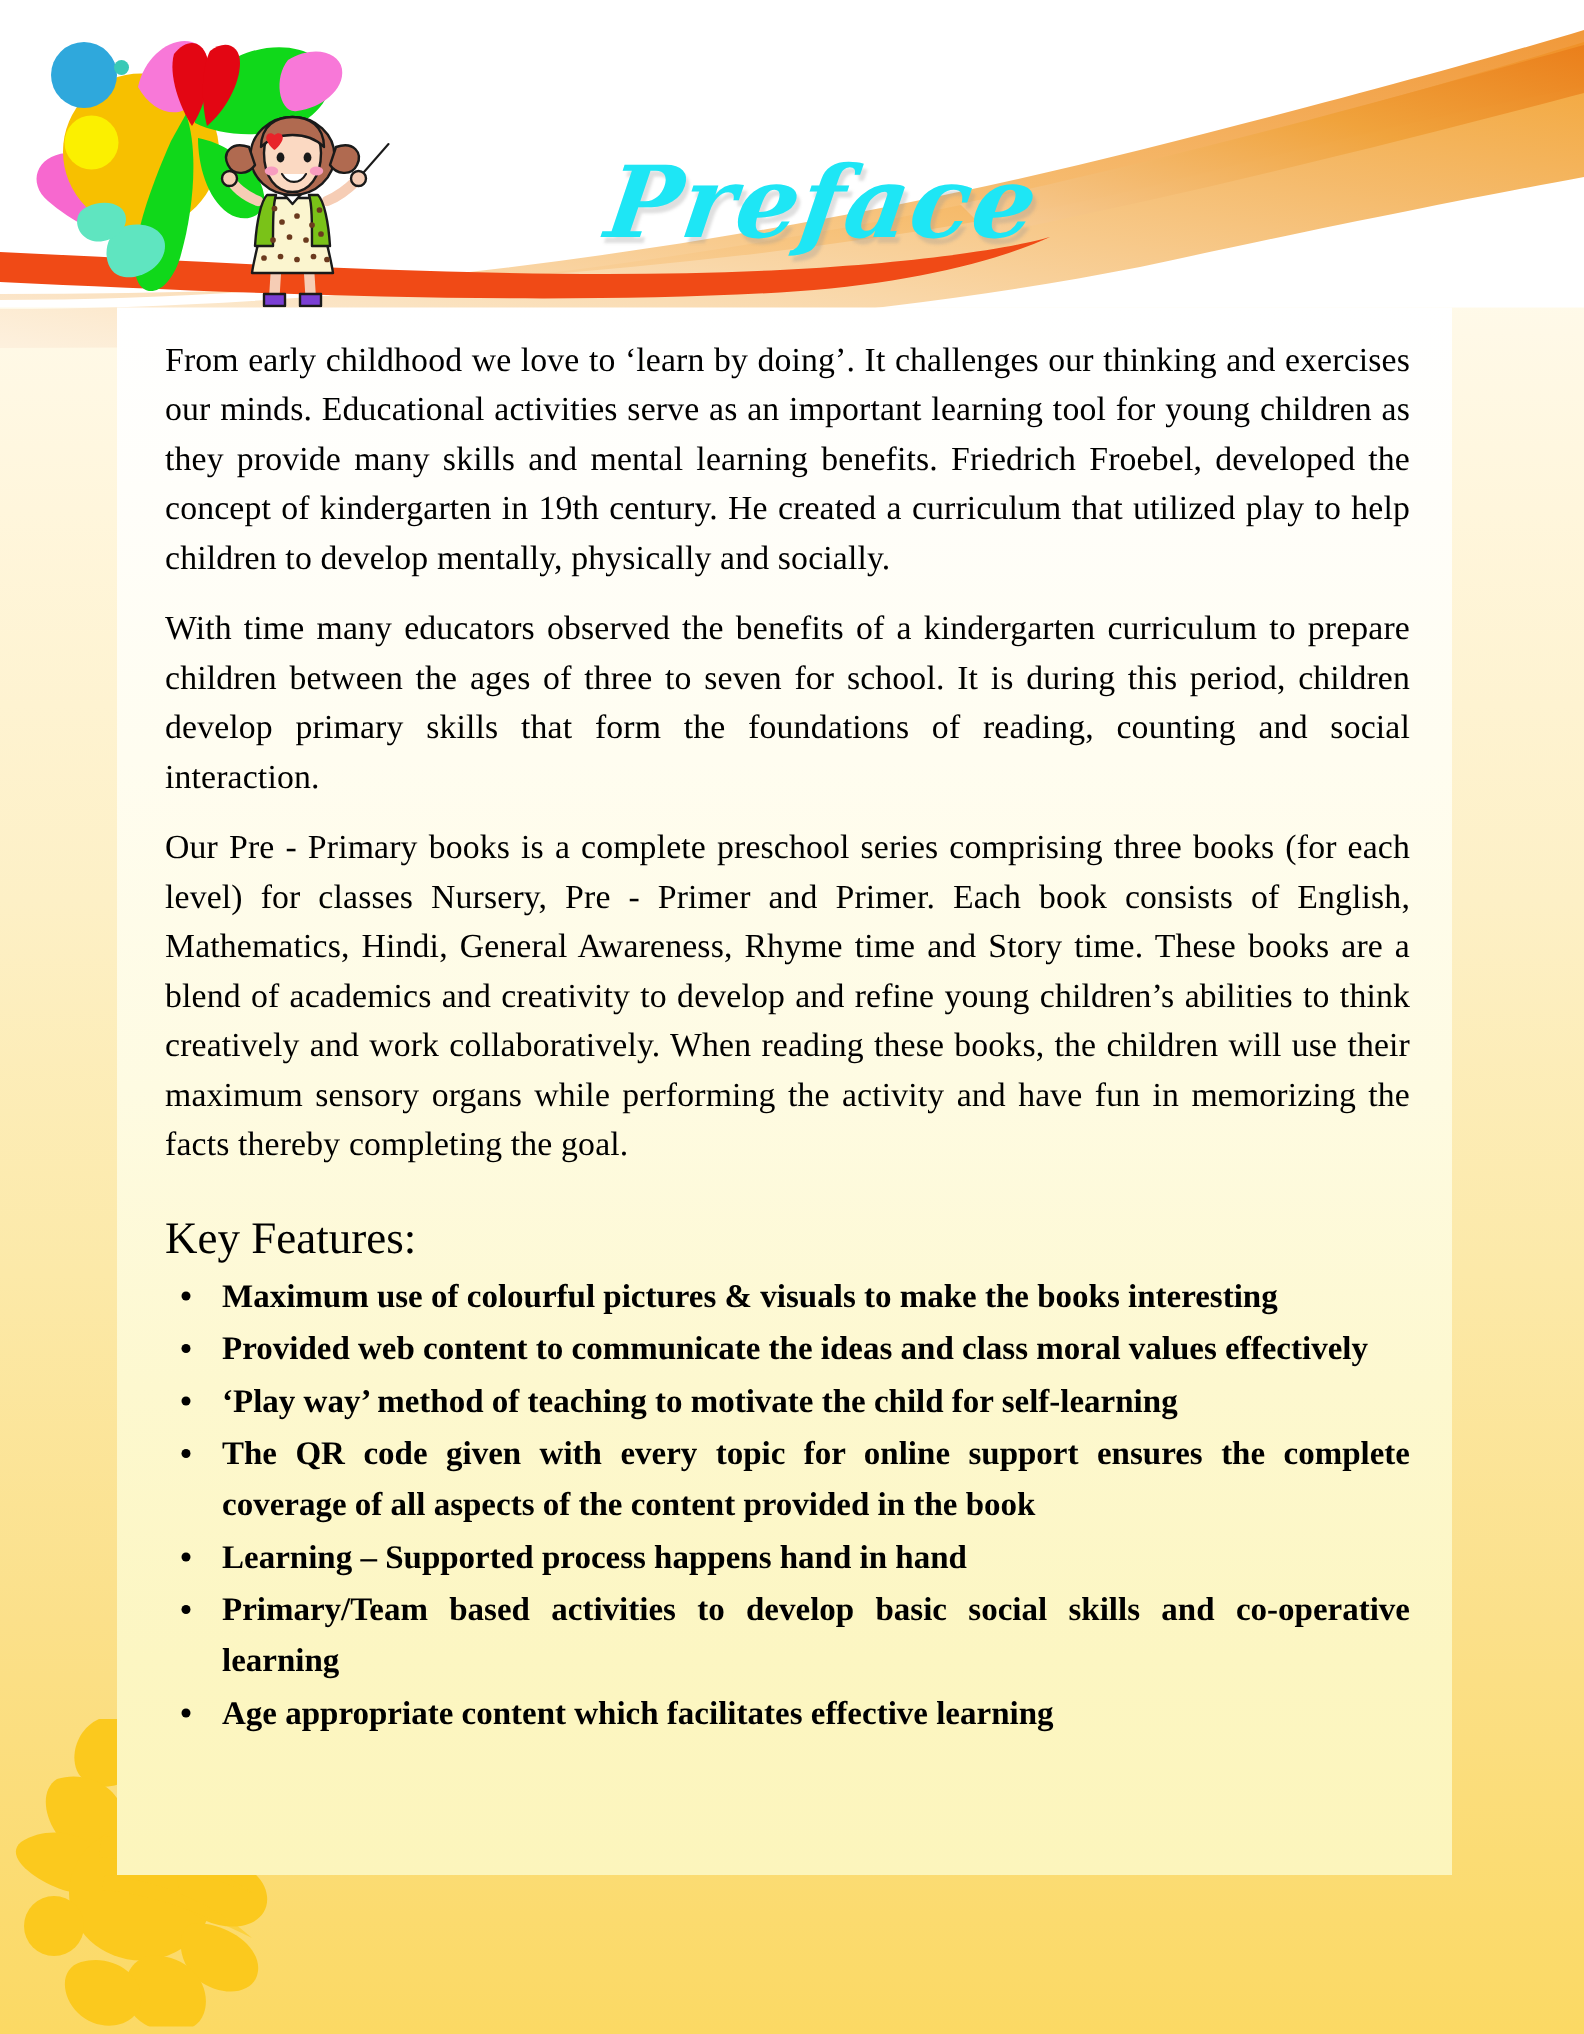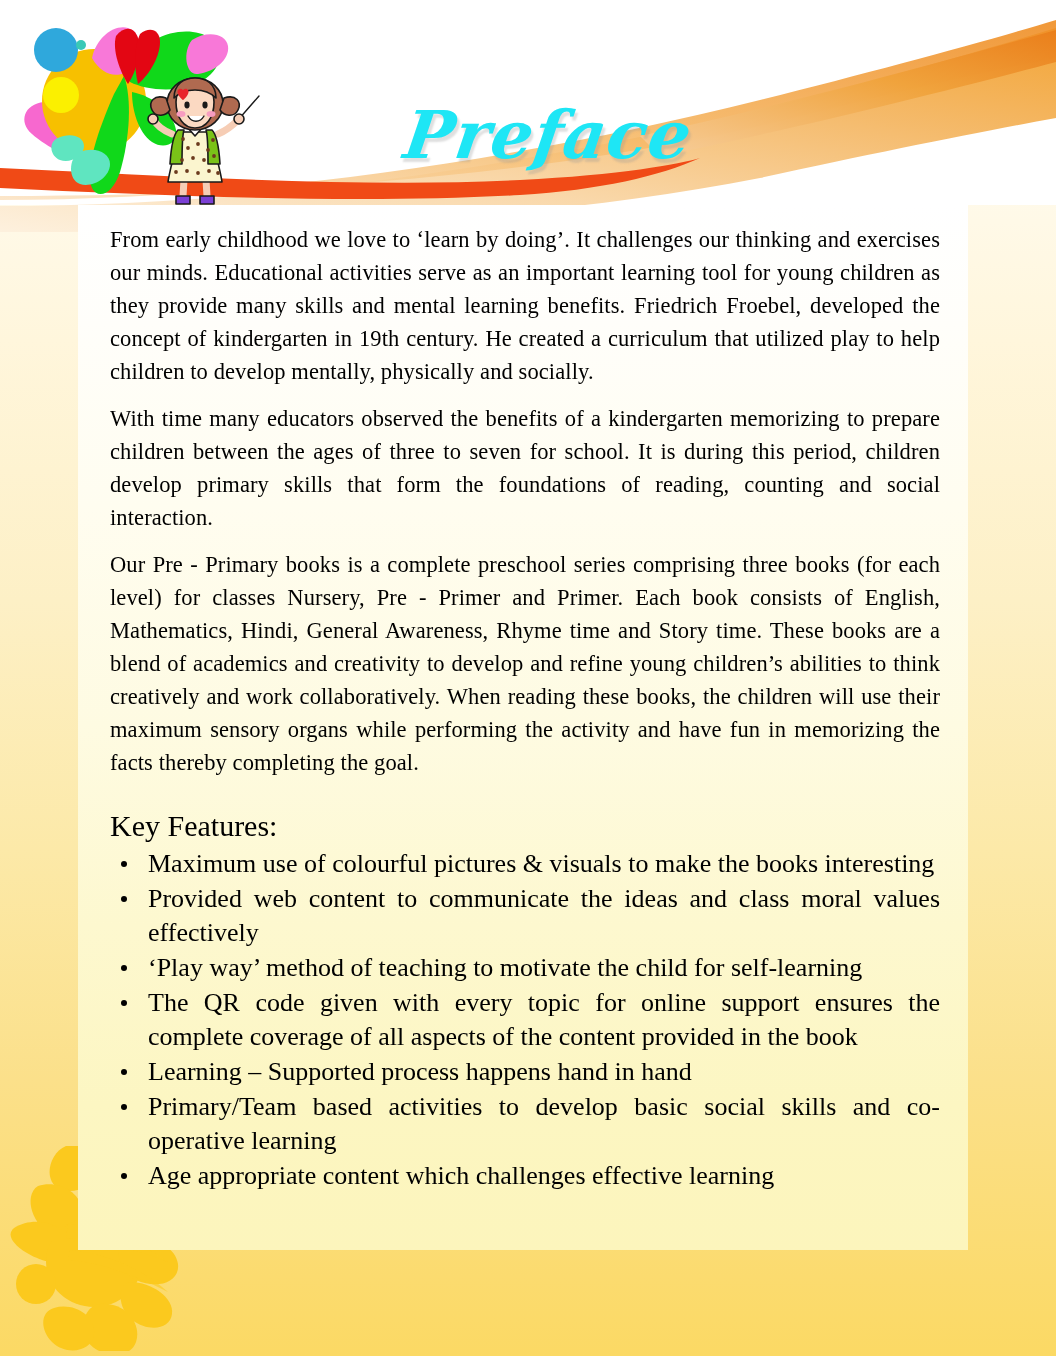--- a/index.html
+++ b/index.html
@@ -107,25 +107,26 @@
 
   ul.features {
     list-style: none;
     margin: 0;
     padding: 0;
   }
   ul.features li {
     position: relative;
     margin: 0 0 1px 0;
     padding-left: 38px;
-    font-size: 26px;
+    font-size: 22px;
     line-height: 34px;
     color: #000;
     text-align: justify;
     text-justify: inter-word;
+    font-weight: bold;
   }
   ul.features li .dot {
     position: absolute;
     left: 11px;
     top: 14px;
     width: 6px;
     height: 6px;
     background: #000;
     border-radius: 50%;
   }
@@ -288,21 +289,21 @@
         <path d="M60,78 C96,82 132,96 160,116 C130,104 94,94 58,92 Z" opacity="0.6"></path>
         <path d="M62,104 C100,108 136,124 160,146 C128,130 94,116 60,114 Z" opacity="0.6"></path>
       </g>
     </svg>
   </div>
 
   <div class="content">
     <div class="inner">
 
       <p class="para">From early childhood we love to ‘learn by doing’. It challenges our thinking and exercises our minds. Educational activities serve as an important learning tool for young children as they provide many skills and mental learning benefits. Friedrich Froebel, developed the concept of kindergarten in 19th century. He created a curriculum that utilized play to help children to develop mentally, physically and socially.</p>
-      <p class="para">With time many educators observed the benefits of a kindergarten memorizing to prepare children between the ages of three to seven for school. It is during this period, children develop primary skills that form the foundations of reading, counting and social interaction.</p>
+      <p class="para">With time many educators observed the benefits of a kindergarten curriculum to prepare children between the ages of three to seven for school. It is during this period, children develop primary skills that form the foundations of reading, counting and social interaction.</p>
       <p class="para">Our Pre - Primary books is a complete preschool series comprising three books (for each level) for classes Nursery, Pre - Primer and Primer. Each book consists of English, Mathematics, Hindi, General Awareness, Rhyme time and Story time. These books are a blend of academics and creativity to develop and refine young children’s abilities to think creatively and work collaboratively. When reading these books, the children will use their maximum sensory organs while performing the activity and have fun in memorizing the facts thereby completing the goal.</p>
 
       <div class="key-heading">Key Features:</div>
 
       <ul class="features">
         <li>
           <span class="dot"></span>
           <span class="txt">Maximum use of colourful pictures &amp; visuals to make the books interesting</span>
         </li>
         <li>
@@ -320,20 +321,20 @@
         <li>
           <span class="dot"></span>
           <span class="txt">Learning – Supported process happens hand in hand</span>
         </li>
         <li>
           <span class="dot"></span>
           <span class="txt">Primary/Team based activities to develop basic social skills and co-operative learning</span>
         </li>
         <li>
           <span class="dot"></span>
-          <span class="txt">Age appropriate content which challenges effective learning</span>
+          <span class="txt">Age appropriate content which facilitates effective learning</span>
         </li>
       </ul>
 
     </div>
   </div>
 
 </div>
 
 </body></html>

